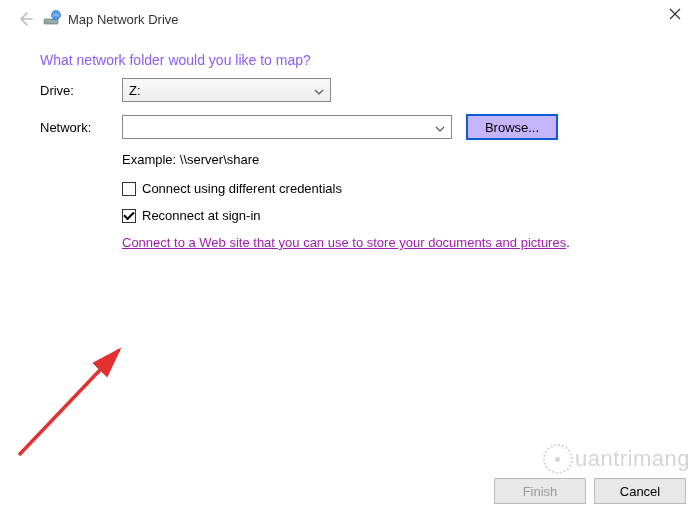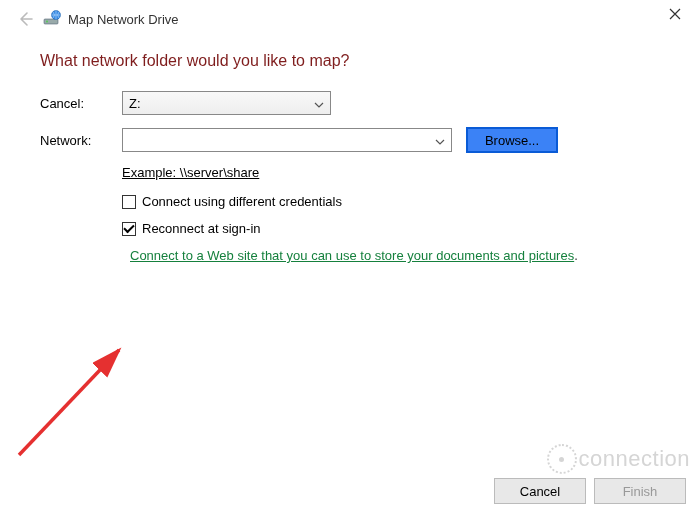--- a/index.html
+++ b/index.html
@@ -37,24 +37,24 @@
     position: absolute;
     top: 4px; right: 10px;
     width: 30px; height: 20px;
     display: flex; align-items: center; justify-content: center;
     color: #333;
   }
   .content {
     padding: 18px 40px 0 40px;
   }
   .heading {
-    color: #7f1d1d;
-    font-size: 16px;
+    color: #8b5cf6;
+    font-size: 14px;
     font-weight: 400;
-    margin-bottom: 21px;
+    margin-bottom: 10px;
   }
   .instruction {
     font-size: 13px;
     margin-bottom: 26px;
   }
   .form-row {
     display: flex;
     align-items: center;
     margin-bottom: 12px;
   }
@@ -76,52 +76,51 @@
     border: 1px solid #888;
     background: #fff;
     display: flex; align-items: center; justify-content: flex-end;
     padding: 0 6px;
   }
   .folder-input .chev { color: #555; }
   .browse-btn {
     margin-left: 14px;
     width: 92px; height: 26px;
     border: 2px solid #0a5bd6;
-    background: #3b82f6;
+    background: #c4b5fd;
     display: flex; align-items: center; justify-content: center;
     font-size: 13px;
   }
   .indented {
     margin-left: 82px;
     font-size: 13px;
   }
-  .example { margin-top: 2px; margin-bottom: 14px; text-decoration: underline; }
+  .example { margin-top: 2px; margin-bottom: 14px; }
   .checkbox-row {
     display: flex; align-items: center;
     margin-bottom: 12px;
   }
   .checkbox {
     width: 14px; height: 14px;
     border: 1px solid #333;
     margin-right: 6px;
     display: flex; align-items: center; justify-content: center;
     background: #fff;
   }
   .checkbox.checked::after {
     content: '';
     width: 8px; height: 4px;
     border-left: 2px solid #000;
     border-bottom: 2px solid #000;
     transform: rotate(-45deg) translate(1px,-1px);
   }
   .link {
-    color: #15803d;
+    color: #a21caf;
     text-decoration: underline;
     margin-top: 4px;
-    margin-left: 8px;
   }
   .link-punct { color: #333; }
   .footer {
     position: absolute;
     bottom: 10px; right: 14px;
     display: flex; gap: 8px;
   }
   .footer-btn {
     width: 92px; height: 26px;
     border: 1px solid #bbb;
@@ -181,21 +180,21 @@
       <path d="M14 1.5 v9 M9.5 6 h9 M11 3 q3 3 0 6 M17 3 q-3 3 0 6" stroke="#cfe6ff" stroke-width="0.5" fill="none"></path>
     </svg>
   </div>
   <div class="title">Map Network Drive</div>
 </div>
 
 <div class="content">
   <div class="heading">What network folder would you like to map?</div>
 
   <div class="form-row">
-    <div class="form-label">Cancel:</div>
+    <div class="form-label">Drive:</div>
     <div class="drive-select">
       <span>Z:</span>
       <span class="chev">
         <svg width="10" height="6" viewBox="0 0 10 6">
             <path d="M1 1 L5 5 L9 1" stroke="#555" stroke-width="1.2" fill="none"></path>
           </svg>
       </span>
     </div>
   </div>
 
@@ -235,23 +234,23 @@
   <defs>
     <marker id="ah" markerWidth="10" markerHeight="10" refX="8" refY="3" orient="auto">
       <path d="M0,0 L9,3 L0,6 Z" fill="#e53030"></path>
     </marker>
   </defs>
   <line x1="15" y1="135" x2="115" y2="30" stroke="#e53030" stroke-width="3.5" marker-end="url(#ah)"></line>
 </svg>
 
 <div class="watermark">
   <div class="watermark-circle"></div>
-  <span>connection</span>
+  <span>uantrimang</span>
 </div>
 
 <div class="footer">
+  <div class="footer-btn disabled">
+    <span>Finish</span>
+  </div>
   <div class="footer-btn">
     <span>Cancel</span>
   </div>
-  <div class="footer-btn disabled">
-    <span>Finish</span>
-  </div>
 </div>
 
 </body></html>

